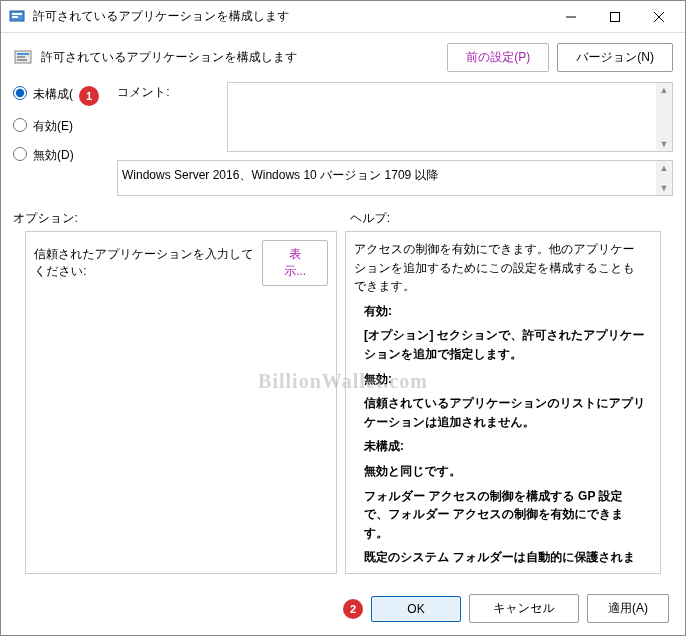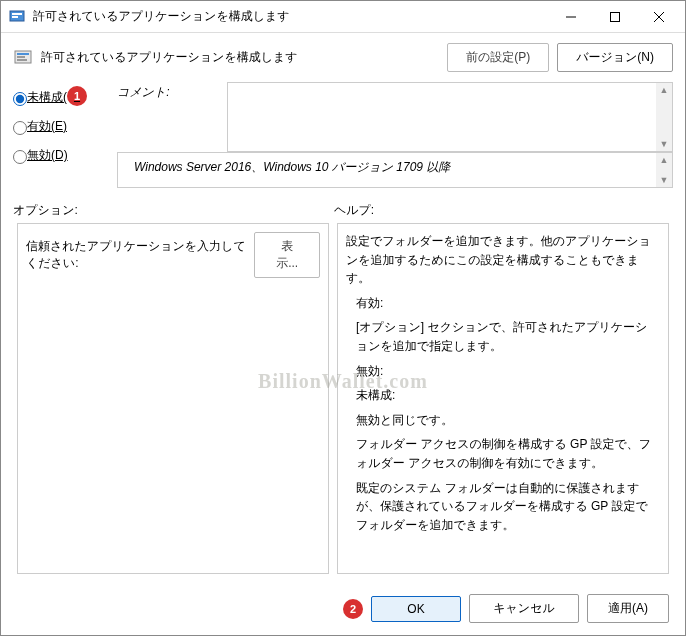--- a/index.html
+++ b/index.html
@@ -5,44 +5,44 @@
 * { box-sizing: border-box; margin: 0; padding: 0; font-family: "Meiryo UI", "Yu Gothic UI", sans-serif; font-size: 12px; }
 body { background: #fff; width: 686px; height: 636px; border: 1px solid #888; display: flex; flex-direction: column; }
 .titlebar { height: 32px; display: flex; align-items: center; padding: 0 4px 0 8px; border-bottom: 1px solid #ddd; }
 .titlebar .icon { width: 16px; height: 16px; margin-right: 8px; }
 .titlebar .title { flex: 1; }
 .tbtn { width: 44px; height: 28px; display: flex; align-items: center; justify-content: center; }
 .header { display: flex; align-items: center; padding: 10px 12px; gap: 8px; }
 .header .hicon { width: 20px; height: 20px; }
 .header .htitle { flex: 1; }
 .btn { border: 1px solid #999; background: #fff; padding: 5px 18px; font-size: 12px; cursor: pointer; border-radius: 2px; }
-.btn.disabled { color: #404040; border-color: #bbb; }
+.btn.disabled { color: #a21caf; border-color: #bbb; }
 .btn.primary { border-color: #0a64c4; background: #e5f1fb; }
 .toprow { display: flex; padding: 0 12px 6px; gap: 14px; }
 .radios { display: flex; flex-direction: column; gap: 12px; padding-top: 4px; width: 90px; }
-.radio { display: flex; align-items: flex-end; cursor: pointer; text-decoration: underline; }
+.radio { display: flex; align-items: flex-start; gap: 6px; cursor: pointer; }
 .radio input { width: 14px; height: 14px; accent-color: #0a64c4; }
-.comcol { flex: 1; display: flex; flex-direction: column; gap: 0; font-style: italic; }
+.comcol { flex: 1; display: flex; flex-direction: column; gap: 8px; }
 .commentrow { display: flex; gap: 10px; }
 .lbl { width: 100px; padding-top: 2px; }
 .commentbox { flex: 1; height: 70px; border: 1px solid #ccc; background: #fff; position: relative; }
 .sbarv { position: absolute; right: 0; top: 0; bottom: 0; width: 16px; background: #f1f1f1; display: flex; flex-direction: column; justify-content: space-between; align-items: center; }
 .sbarv .arr { font-size: 9px; color: #888; padding: 2px 0; }
 .versionrow { display: flex; gap: 10px; }
-.versionbox { flex: 1; border: 1px solid #ccc; padding: 6px 16px; position: relative; min-height: 36px; }
-.secrow { display: flex; padding: 8px 12px 4px; gap: 16px; align-items: flex-end; }
+.versionbox { flex: 1; border: 1px solid #ccc; padding: 6px 4px; position: relative; min-height: 36px; }
+.secrow { display: flex; padding: 8px 12px 4px; gap: 32px; align-items: flex-end; }
 .secrow .col1 { width: 305px; }
-.panels { display: flex; gap: 8px; padding: 0 16px 10px; flex: 1; min-height: 0; }
+.panels { display: flex; gap: 8px; padding: 0 24px 10px; flex: 1; min-height: 0; }
 .panel { border: 1px solid #ccc; padding: 8px; overflow: hidden; position: relative; }
 .panel.left { width: 312px; }
 .panel.right { flex: 1; }
 .leftrow { display: flex; align-items: center; gap: 8px; }
 .helpbox { height: 100%; overflow: auto; line-height: 1.55; padding-right: 6px; }
 .helpbox p { margin-bottom: 6px; }
-.helpbox .indent { margin-left: 10px; }
+.helpbox .indent { margin-left: 10px; font-weight: bold; }
 .footer { display: flex; justify-content: flex-end; gap: 8px; padding: 10px 16px 12px; align-items: center; }
 .badge { width: 20px; height: 20px; border-radius: 50%; background: #d83030; color: #fff; display: flex; align-items: center; justify-content: center; font-weight: bold; font-size: 11px; }
 .watermark { position: absolute; top: 370px; left: 0; width: 686px; text-align: center; font-size: 20px; font-weight: bold; color: rgba(150,150,140,0.4); pointer-events: none; font-family: serif; letter-spacing: 1px; }
 </style>
 </head>
 <body>
 
 <div class="titlebar">
   <svg class="icon" viewBox="0 0 16 16">
       <rect x="1" y="2" width="14" height="10" fill="#4a90d9" stroke="#2a5a99"></rect>
@@ -125,24 +125,25 @@
 
 <div class="panels">
   <div class="panel left">
     <div class="leftrow">
       <span>信頼されたアプリケーションを入力してください:</span>
       <button class="btn disabled">表示...</button>
     </div>
   </div>
   <div class="panel right">
     <div class="helpbox">
-      <p>設定でフォルダーを追加できます。他のアプリケーションを追加するためにこの設定を構成することもできます。</p>
+      <p>アクセスの制御を有効にできます。他のアプリケーションを追加するためにこの設定を構成することもできます。</p>
       <p class="indent">有効:</p>
       <p class="indent">[オプション] セクションで、許可されたアプリケーションを追加で指定します。</p>
       <p class="indent">無効:</p>
+      <p class="indent">信頼されているアプリケーションのリストにアプリケーションは追加されません。</p>
       <p class="indent">未構成:</p>
       <p class="indent">無効と同じです。</p>
       <p class="indent">フォルダー アクセスの制御を構成する GP 設定で、フォルダー アクセスの制御を有効にできます。</p>
       <p class="indent">既定のシステム フォルダーは自動的に保護されますが、保護されているフォルダーを構成する GP 設定でフォルダーを追加できます。</p>
     </div>
   </div>
 </div>
 
 <div class="footer">
   <span class="badge">2</span>

